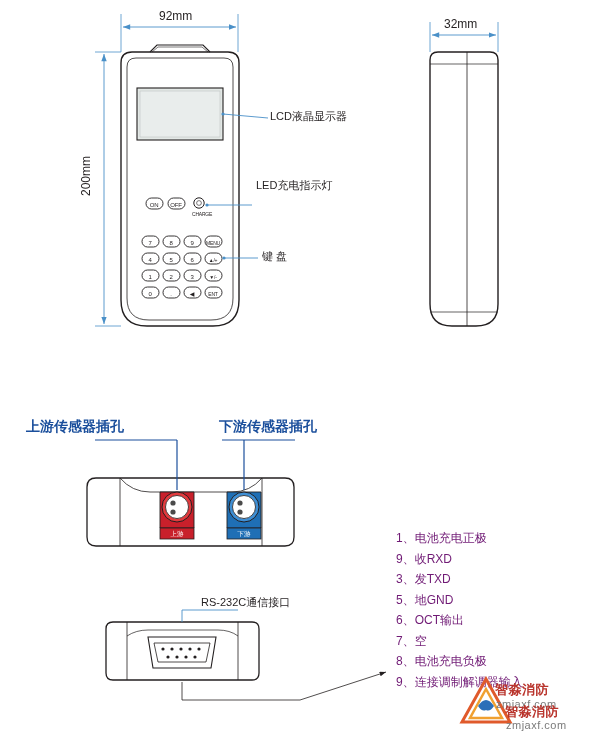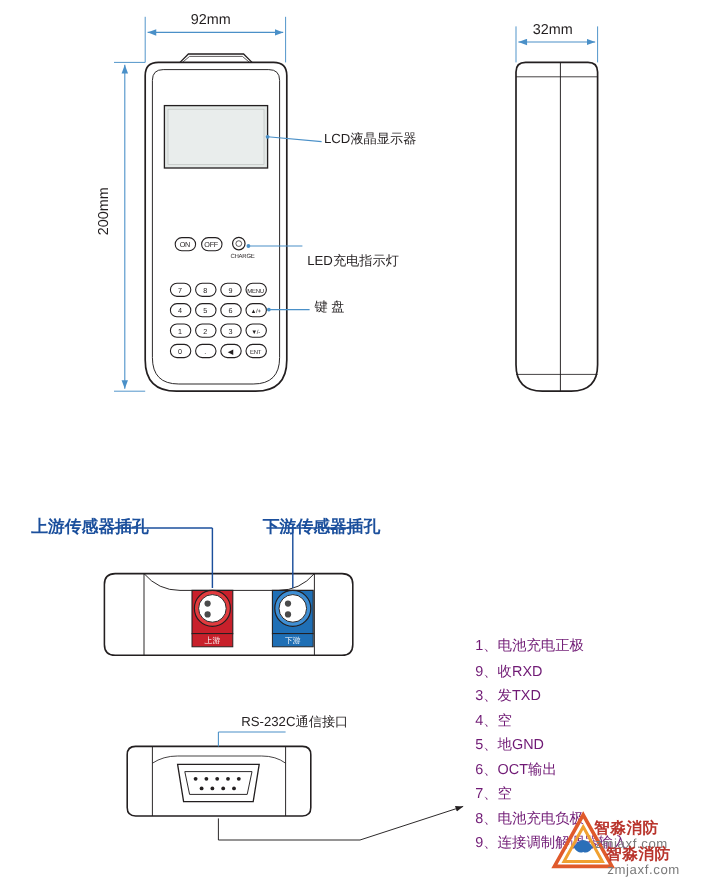--- a/index.html
+++ b/index.html
@@ -32,21 +32,20 @@
     position: absolute;
     font-size: 11px;
     line-height: 1.25;
     color: #231f20;
     white-space: nowrap;
   }
   .lbl-blue {
     color: #1b4f9c;
     font-weight: bold;
     font-size: 14px;
-    margin-top: 12px;
   }
   .dim-text {
     font-size: 12px;
     color: #231f20;
   }
   .vert {
     writing-mode: vertical-rl;
     transform: rotate(180deg);
   }
   .pinlist {
@@ -220,21 +219,21 @@
     <line x1="182" y1="610" x2="238" y2="610" stroke="#4a90c8" stroke-width="0.9"></line>
 
     <path d="M182,682 L182,700 L300,700 L386,672" fill="none" stroke="#231f20" stroke-width="0.8" marker-end="url(#arrBlk)"></path>
   </svg>
 
   <div class="lbl dim-text" style="left:159px; top:9px;">92mm</div>
   <div class="lbl dim-text vert" style="left:79px; top:156px;">200mm</div>
   <div class="lbl dim-text" style="left:444px; top:17px;">32mm</div>
 
   <div class="lbl" style="left:270px; top:110px;">LCD液晶显示器</div>
-  <div class="lbl" style="left:256px; top:212px;">LED充电指示灯</div>
+  <div class="lbl" style="left:256px; top:179px;">LED充电指示灯</div>
   <div class="lbl" style="left:262px; top:250px;">键 盘</div>
 
   <div class="lbl lbl-blue" style="left:26px; top:418px;">上游传感器插孔</div>
   <div class="lbl lbl-blue" style="left:219px; top:418px;text-align:center;">下游传感器插孔</div>
 
   <div class="lbl" style="left:201px; top:596px;">RS-232C通信接口</div>
 
   <div class="keycap" style="left:147px; top:200px;">ON</div>
   <div class="keycap" style="left:169px; top:200px;">OFF</div>
   <div class="keycap" style="left:192px; top:209px; font-size:5px;">CHARGE</div>
@@ -259,21 +258,20 @@
   <div class="keycap" style="left:185px; top:289px;">◀</div>
   <div class="keycap" style="left:206px; top:289px; font-size:5px;">ENT</div>
 
   <div class="portcap" style="left:167px; top:530px;">上游</div>
   <div class="portcap" style="left:234px; top:530px;">下游</div>
 
   <div class="pinlist">
     <div>1、电池充电正极</div>
     <div>9、收RXD</div>
     <div>3、发TXD</div>
-    <div>4、空</div>
     <div>5、地GND</div>
     <div>6、OCT输出</div>
     <div>7、空</div>
     <div>8、电池充电负极</div>
     <div>9、连接调制解调器输入</div>
   </div>
 
   <svg class="wm" style="left:458px; top:676px;" width="56" height="52" viewBox="0 0 56 52">
     <path d="M28,3 L52,46 L4,46 Z" fill="none" stroke="#e05a2b" stroke-width="3"></path>
     <path d="M28,13 L44,42 L12,42 Z" fill="none" stroke="#f0a030" stroke-width="2.5"></path>

